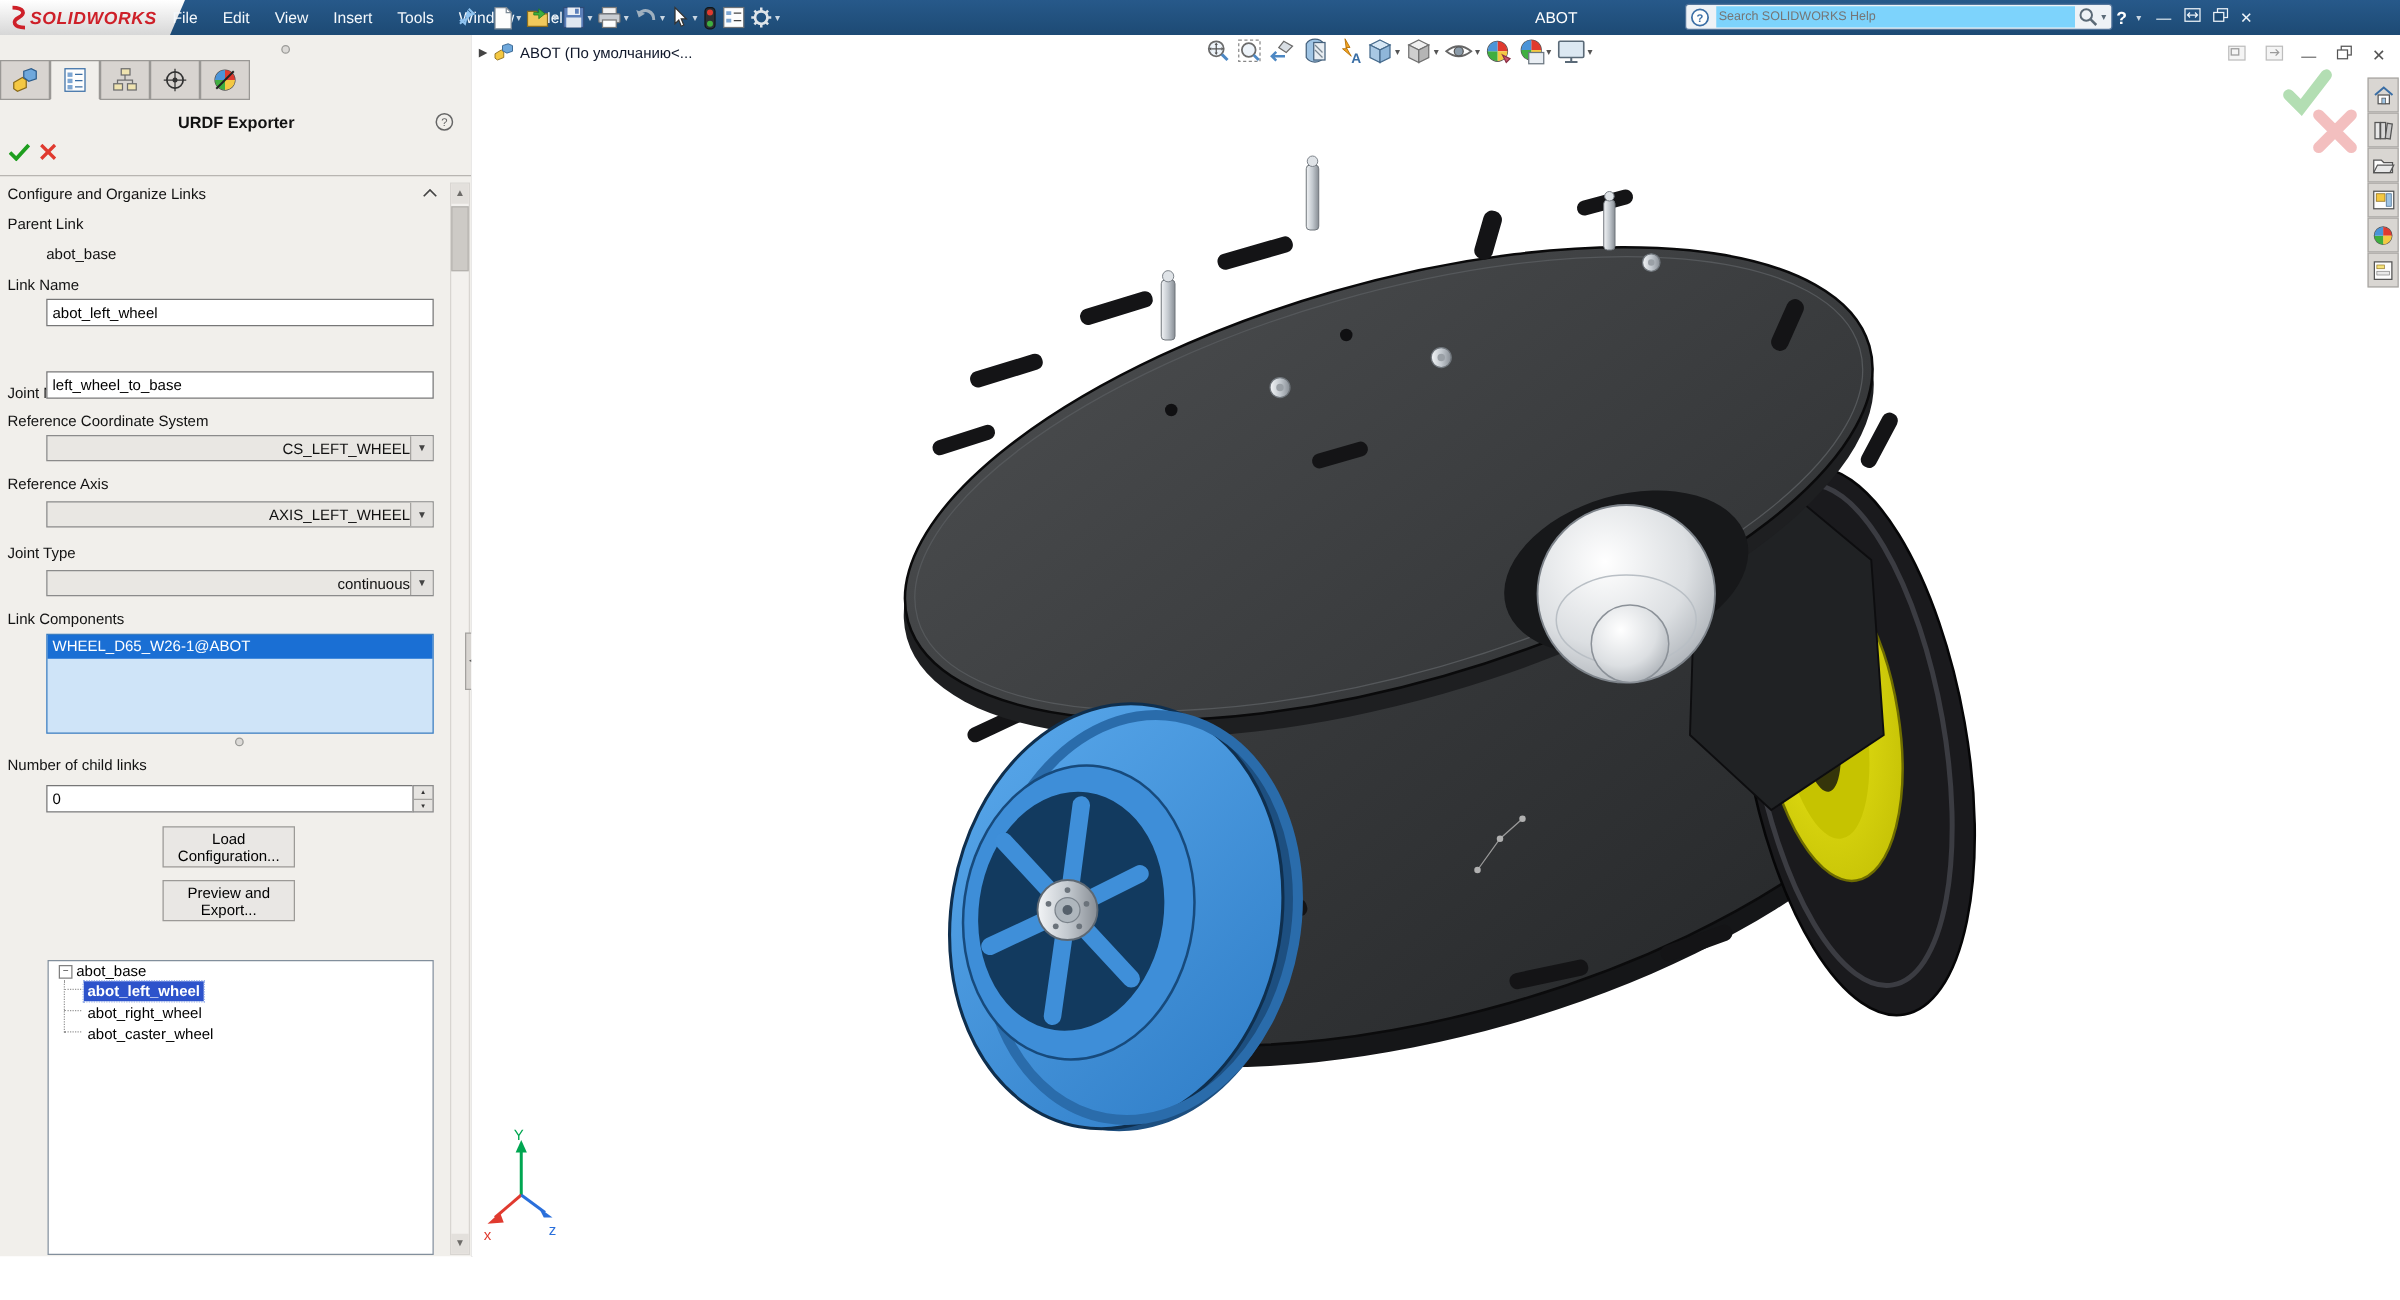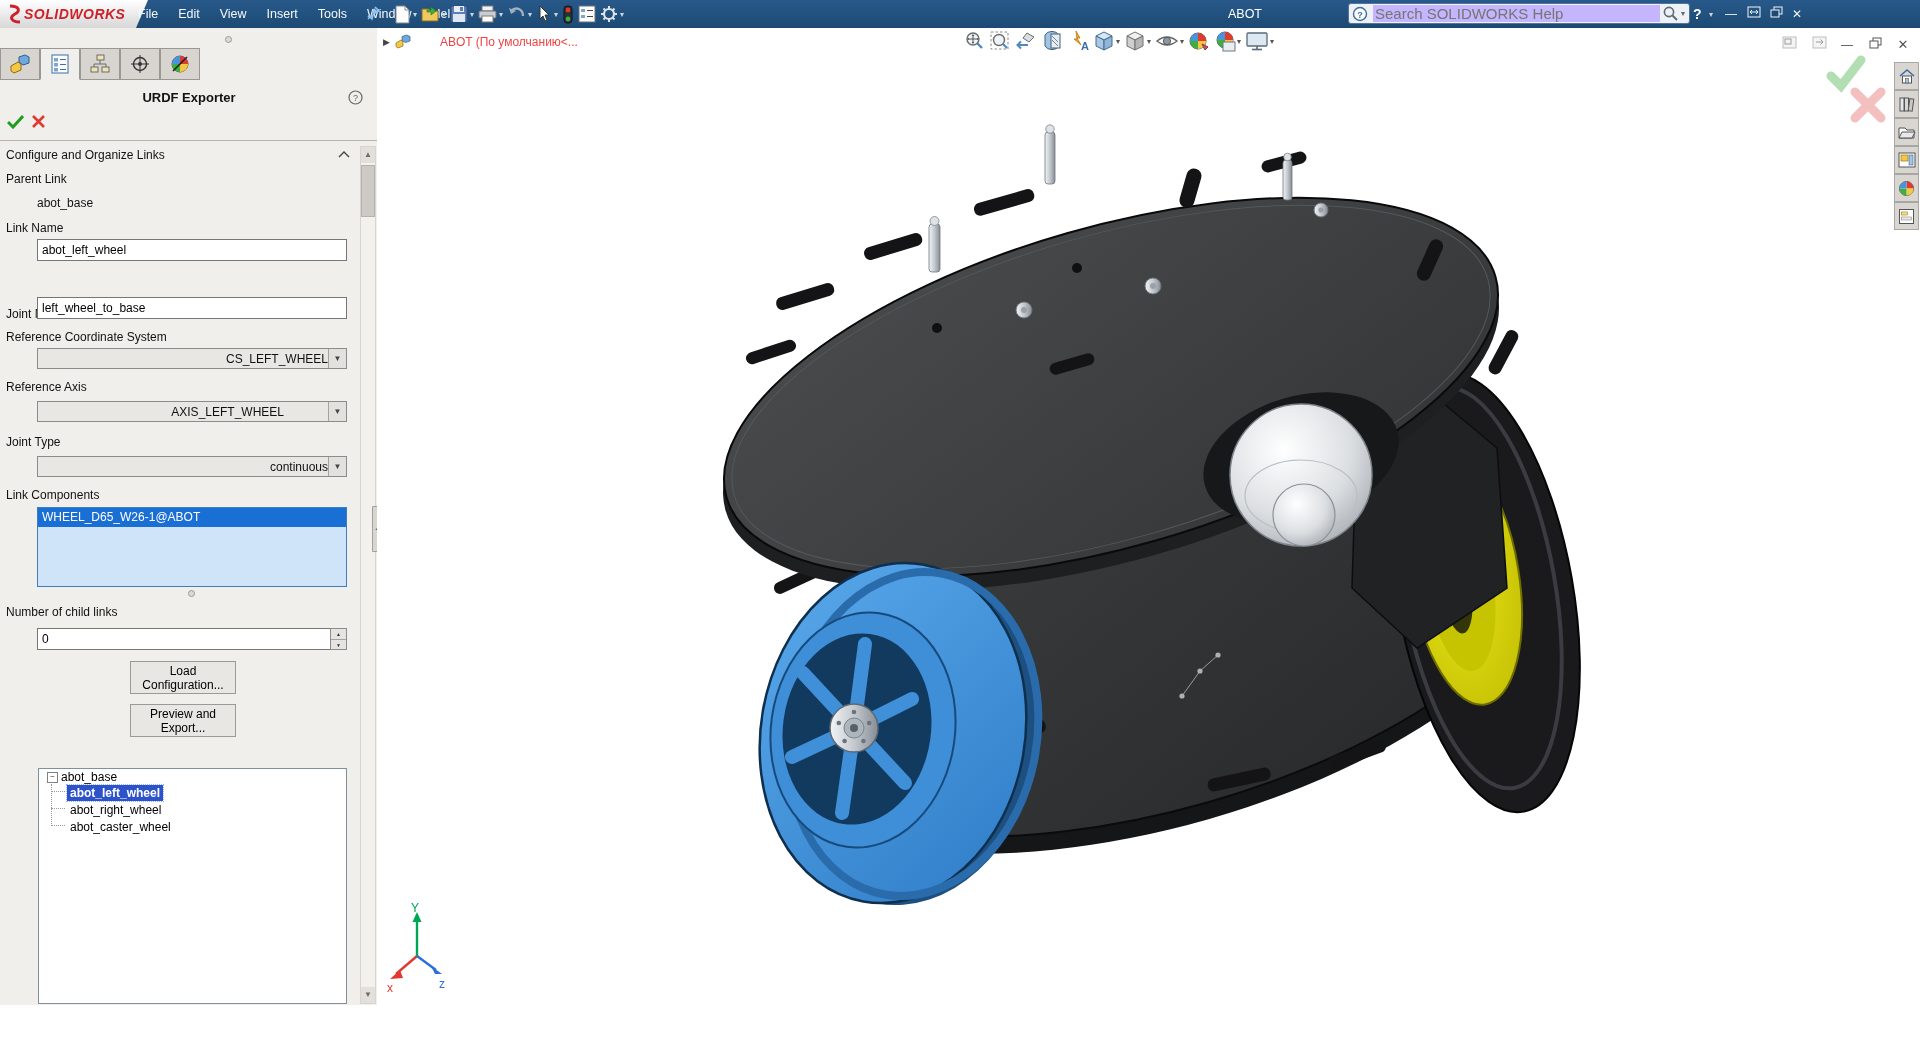--- a/index.html
+++ b/index.html
@@ -10,21 +10,21 @@
   .logoplate{left:0;top:0;width:148px;height:28px;background:linear-gradient(#ffffff,#d7d7d7);clip-path:polygon(0 0,148px 0,136px 28px,0 28px);display:flex;align-items:center;padding-left:6px;box-sizing:border-box;}
   .logotxt{color:#ce2029;font-weight:bold;font-style:italic;font-size:14px;letter-spacing:.5px;}
   .menus{left:128px;top:0;height:28px;display:flex;}
   .menu-item{line-height:28px;padding:0 10px;font-size:12.5px;cursor:default;}
   .tbrow{top:0;height:28px;display:flex;align-items:center;}
   .tbtn{display:flex;align-items:center;margin:0 2px;}
   .tcaret{font-size:8px;color:#c9d6e2;margin-left:2px;}
   .wbtn{width:22px;height:20px;text-align:center;line-height:20px;font-size:12px;color:#eef4f9;}
   #doctitle{top:0;left:1180px;width:130px;text-align:center;line-height:28px;font-size:12.5px;color:#fff;}
   #searchbox{left:1348px;top:3px;width:342px;height:21px;background:#eef2f6;border:1px solid #53759b;border-radius:3px;display:flex;align-items:center;box-sizing:border-box;}
-  #searchbox input{flex:1;border:0;background:#c4b5fd;margin:2px 0 2px 2px;height:15px;font-size:15px;color:#444;outline:none;font-family:"Liberation Sans",sans-serif;}
+  #searchbox input{flex:1;border:0;background:#7dd3fc;margin:2px 0 2px 2px;height:15px;font-size:10px;color:#444;outline:none;font-family:"Liberation Sans",sans-serif;}
   
   #panel{left:0;top:28px;width:378px;height:977px;background:#f1efeb;border-right:1px solid #8a8886;box-sizing:border-box;}
   .ptab{position:absolute;top:20px;width:40px;height:32px;background:#d8d4d0;border:1px solid #9a9895;box-sizing:border-box;display:flex;align-items:center;justify-content:center;}
   .ptab.active{background:#f1efeb;border-bottom-color:#f1efeb;}
   .plbl{position:absolute;font-size:12px;color:#121212;}
   .pval{position:absolute;font-size:12px;color:#121212;}
   .pinput{position:absolute;left:37px;width:310px;height:22px;border:1px solid #767676;background:#fff;box-sizing:border-box;font-size:12px;padding:0 4px;font-family:"Liberation Sans",sans-serif;color:#000;outline:none;}
   .pcombo{position:absolute;left:37px;width:310px;height:21px;border:1px solid #8b8b8b;background:#e9e7e3;box-sizing:border-box;display:flex;align-items:center;}
   .pcombo .cval{flex:1;font-size:12px;padding-left:5px;color:#111;text-align:right;}
   .pcombo .cbtn{width:17px;height:100%;border-left:1px solid #a5a3a0;display:flex;align-items:center;justify-content:center;font-size:8px;color:#444;background:#e3e1de;}
@@ -267,21 +267,21 @@
     <div class="plbl" style="left:6px;top:248px;margin-top:31px;">Joint Name</div>
     <input class="pinput" style="top: 269px;" value="left_wheel_to_base">
 
     <div class="plbl" style="left:6px;top:302px;">Reference Coordinate System</div>
     <div class="pcombo" style="top:320px;">
       <span class="cval">CS_LEFT_WHEEL</span>
       <span class="cbtn">▼</span>
     </div>
 
     <div class="plbl" style="left:6px;top:352px;">Reference Axis</div>
-    <div class="pcombo" style="top:373px;gap:44px;">
+    <div class="pcombo" style="top:373px;">
       <span class="cval">AXIS_LEFT_WHEEL</span>
       <span class="cbtn">▼</span>
     </div>
 
     <div class="plbl" style="left:6px;top:407px;">Joint Type</div>
     <div class="pcombo" style="top:428px;">
       <span class="cval">continuous</span>
       <span class="cbtn">▼</span>
     </div>
 
@@ -329,21 +329,21 @@
   <div class="abs" style="left:372px;top:506px;width:10px;height:46px;background:#d8d5d1;border:1px solid #a3a19e;border-radius:0 4px 4px 0;box-sizing:border-box;font-size:7px;color:#555;text-align:center;line-height:44px;">◂</div>
 
   <div id="viewport" class="abs">
 
     <div class="abs" style="left:6px;top:6px;display:flex;align-items:center;gap:5px;">
       <span style="font-size:9px;color:#444;">▶</span>
       <svg width="16" height="15" viewBox="0 0 16 15">
           <path d="M1 9 L6 6 L8 7.5 L8 12 L3 14 L1 12.5 Z" fill="#f4c842" stroke="#8a6a1a" stroke-width=".7"></path>
           <path d="M7 2.5 L11.5 1 L15 2.5 L15 7 L10.5 8.5 L7 6.5 Z" fill="#6fa8dc" stroke="#2e5e8c" stroke-width=".7"></path>
         </svg>
-      <span style="font-size:12px;color:#ef4444;margin-left:24px;">ABOT (По умолчанию&lt;...</span>
+      <span style="font-size:12px;color:#0f172a;">ABOT (По умолчанию&lt;...</span>
     </div>
 
     <div class="abs hudrow">
       <span class="hudi">
           <svg width="22" height="22" viewBox="0 0 22 22">
             <circle cx="10" cy="9" r="6" fill="#eef4fa" stroke="#6b6b6b" stroke-width="1.4"></circle>
             <line x1="14.5" y1="13.5" x2="19" y2="18" stroke="#4d88c4" stroke-width="2.4"></line>
             <path d="M10 5 L10 13 M6 9 L14 9" stroke="#555"></path>
             <path d="M10 4 L8.7 6 L11.3 6 Z M10 14 L8.7 12 L11.3 12 Z M4 9 L6 7.7 L6 10.3 Z M16 9 L14 7.7 L14 10.3 Z" fill="#555"></path>
           </svg>

